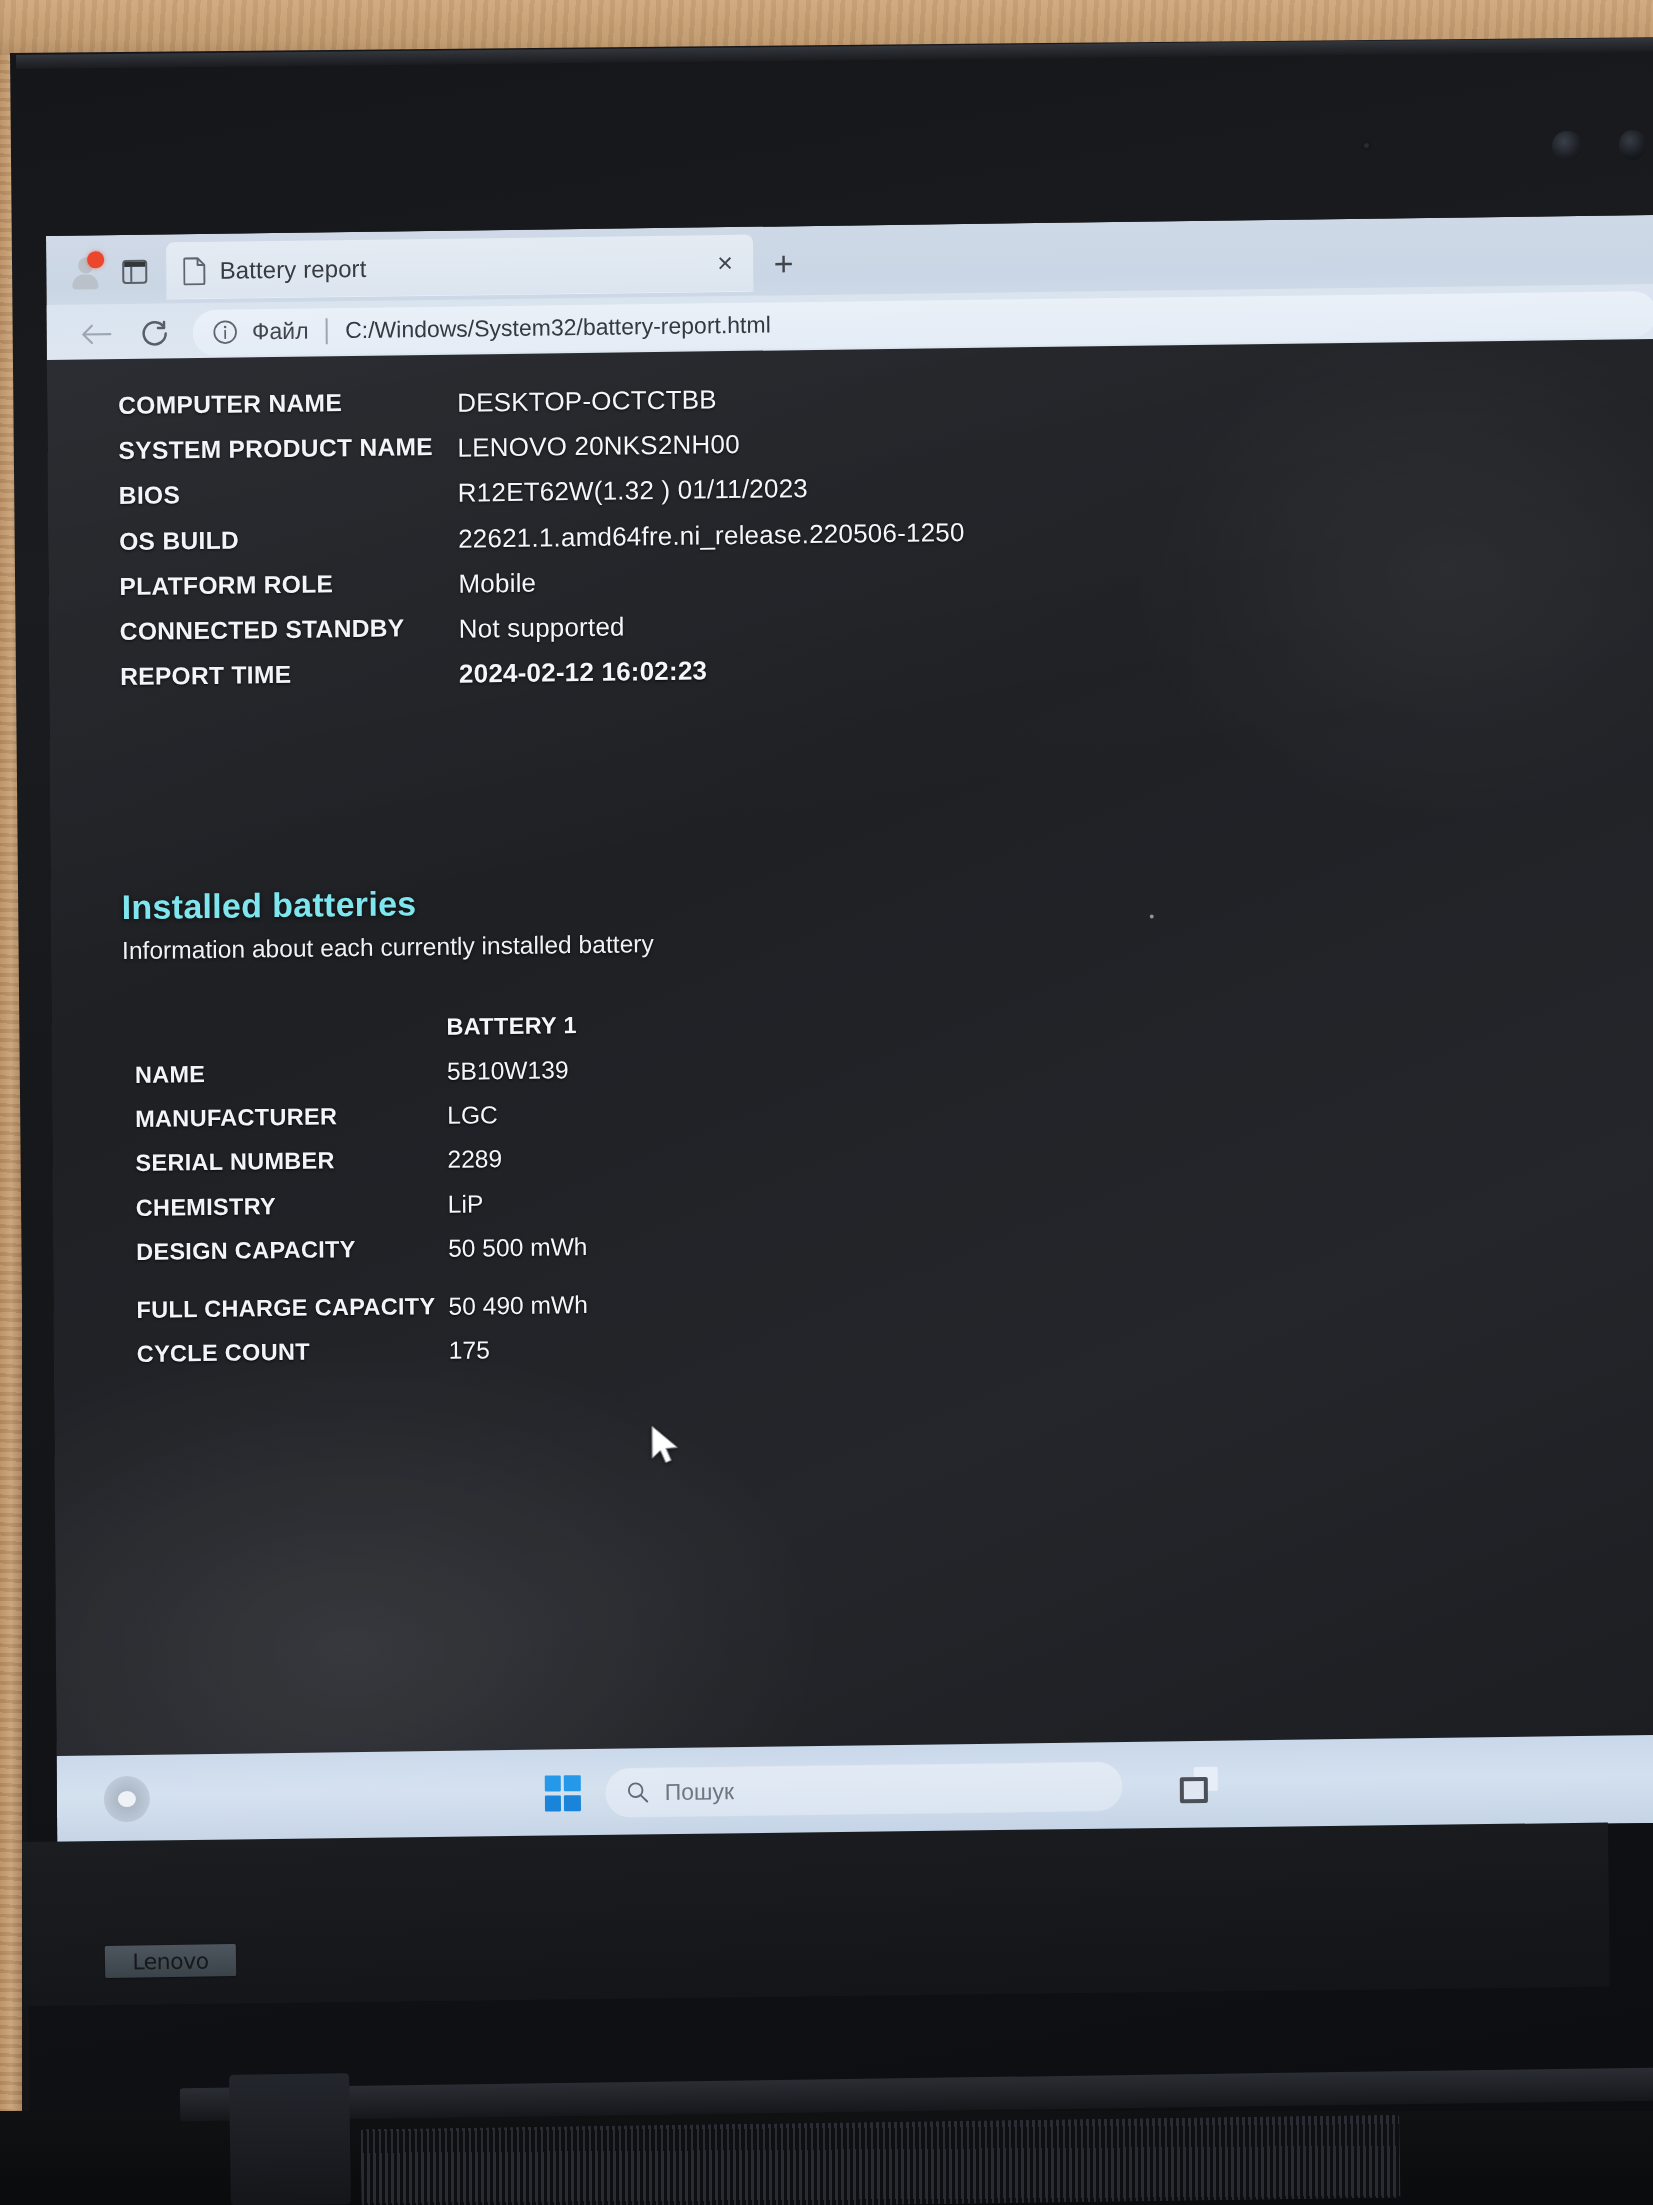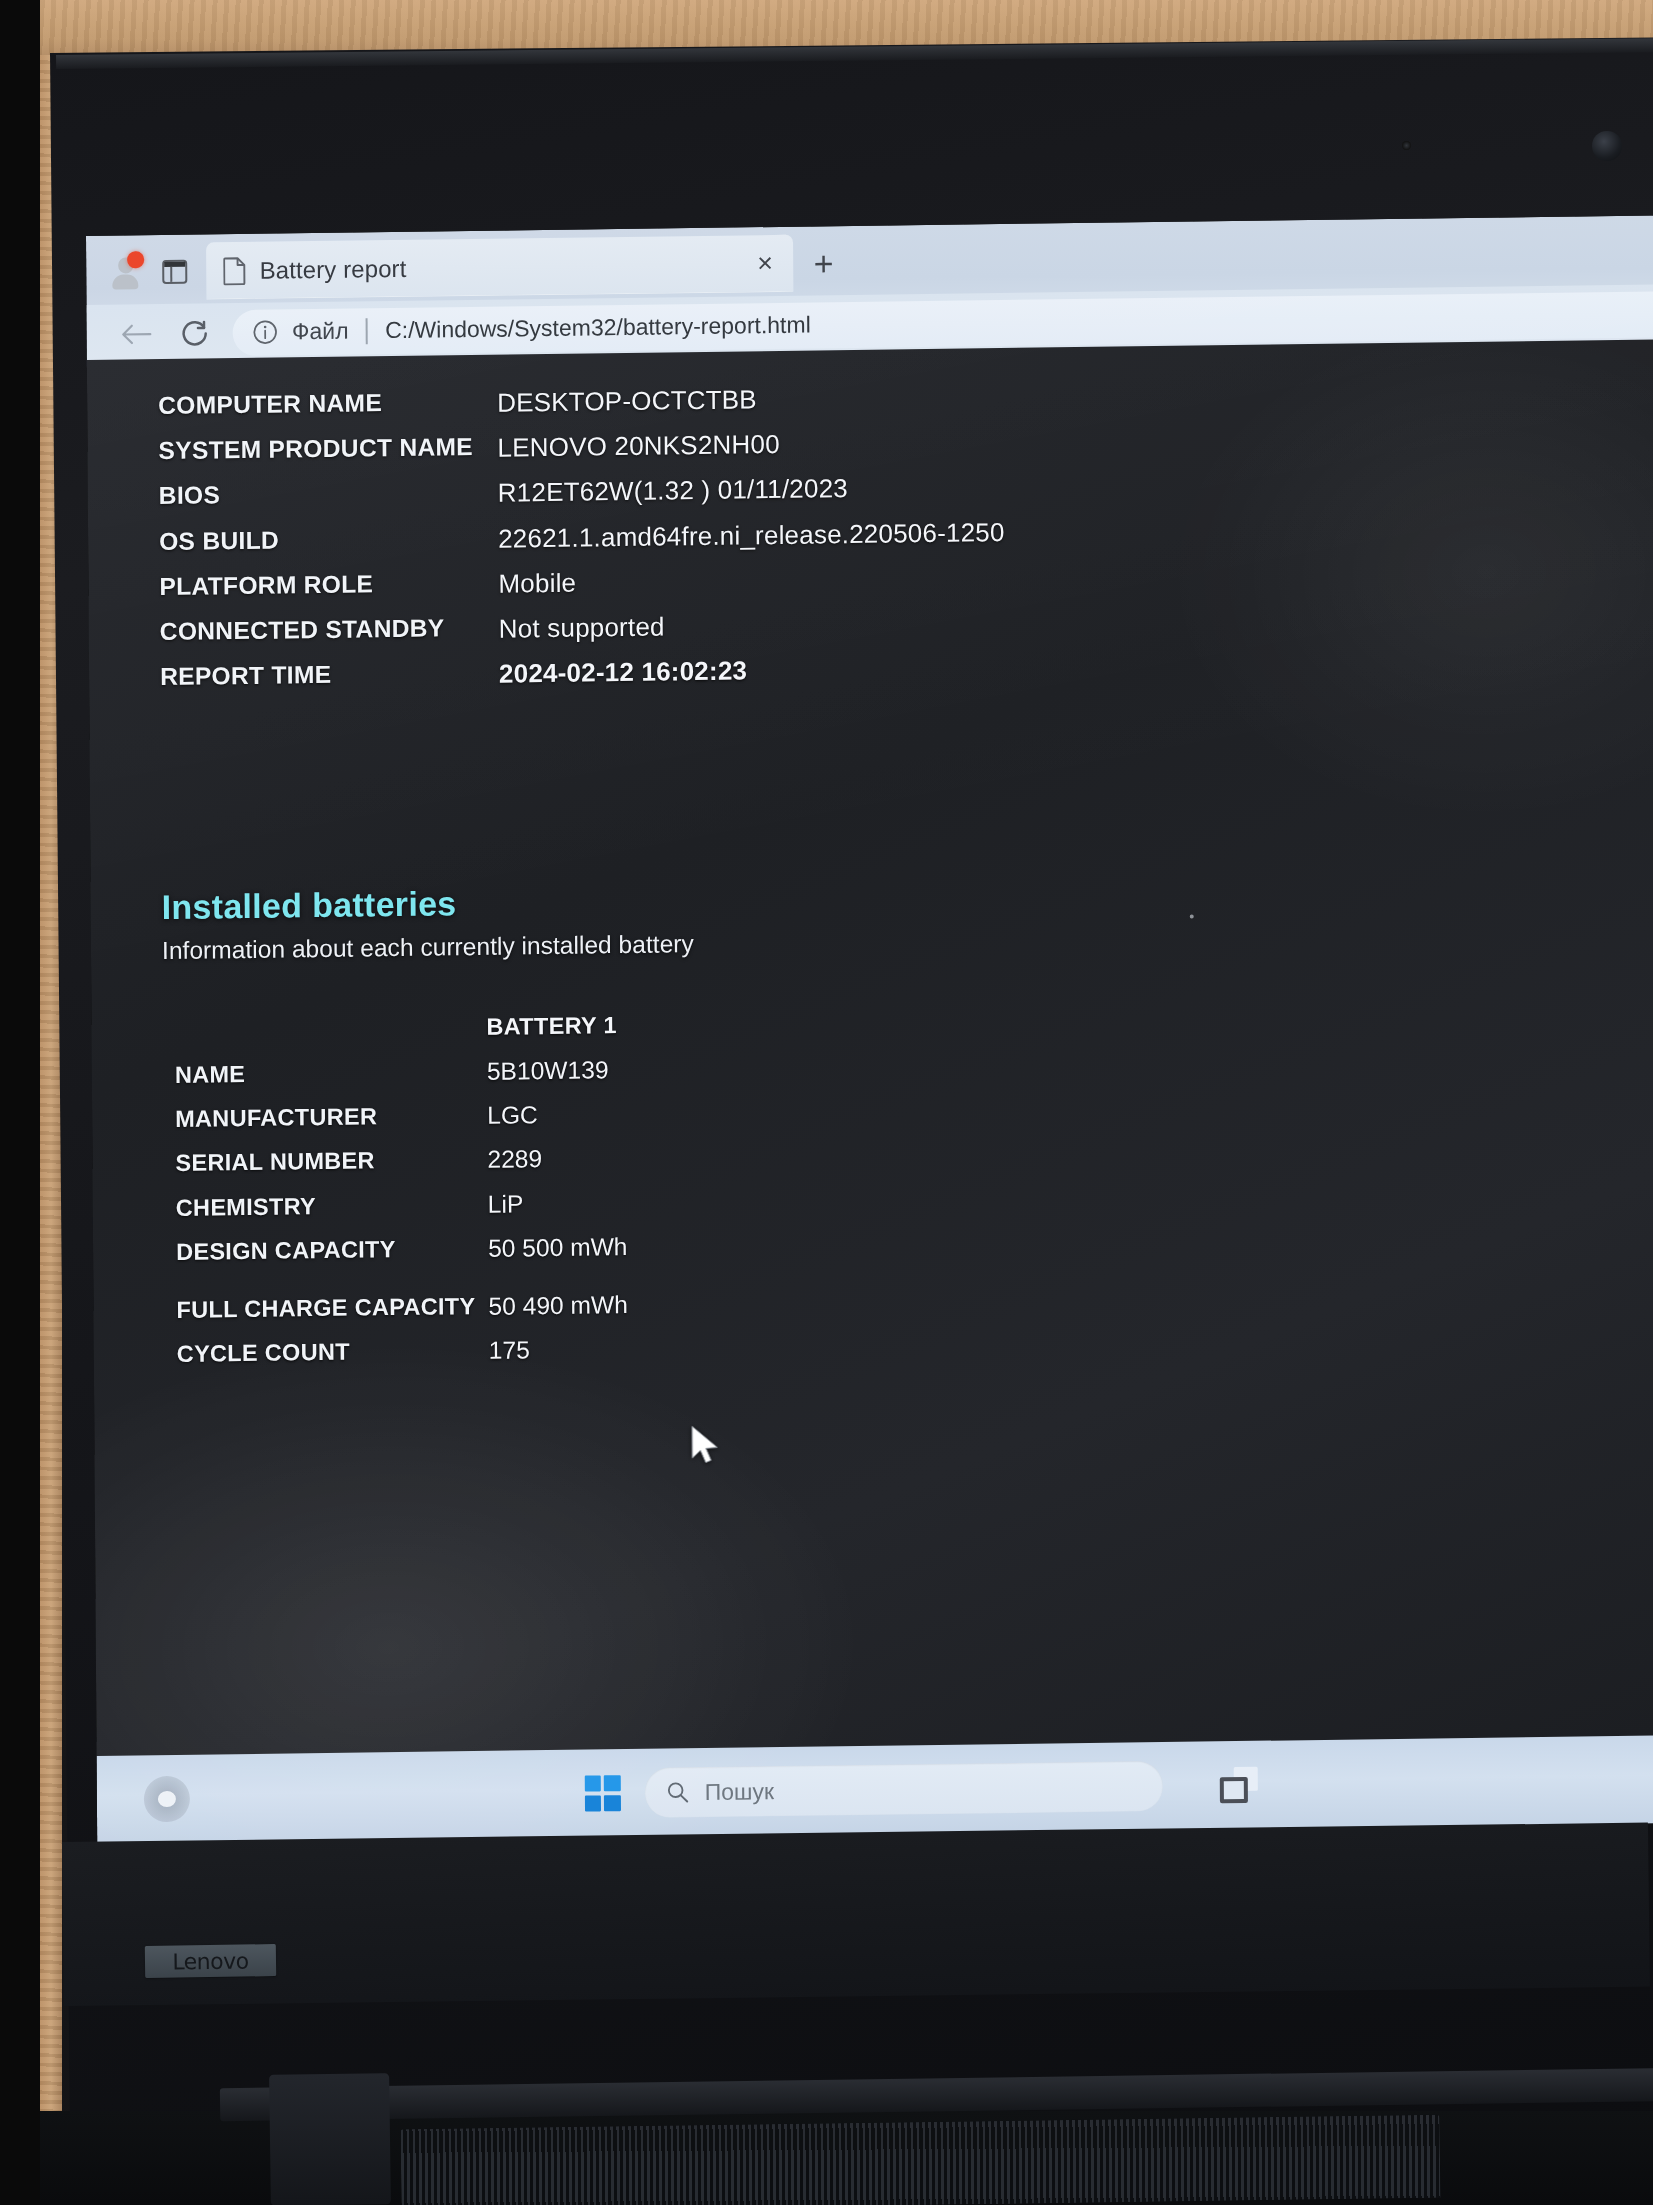--- a/index.html
+++ b/index.html
@@ -15,21 +15,20 @@
     position: relative;
   }
 
   
   #scene {
     position: absolute;
     inset: 0;
     background:
       linear-gradient(178deg, #caa176 0%, #c09a70 3%, #b8946c 5%, #1a1a1c 5.6%, #141416 100%);
     overflow: hidden;
-    margin-left: 40px;
   }
   
   .desk-top {
     position: absolute;
     left: 0; top: 0; width: 100%; height: 65px;
     background:
       repeating-linear-gradient(93deg, rgba(0,0,0,.05) 0 4.9px, rgba(255,255,255,.04) 4.9px 11.5px),
       linear-gradient(180deg, #d0a87d 0%, #c29a6e 60%, #a9835c 100%);
   }
   

